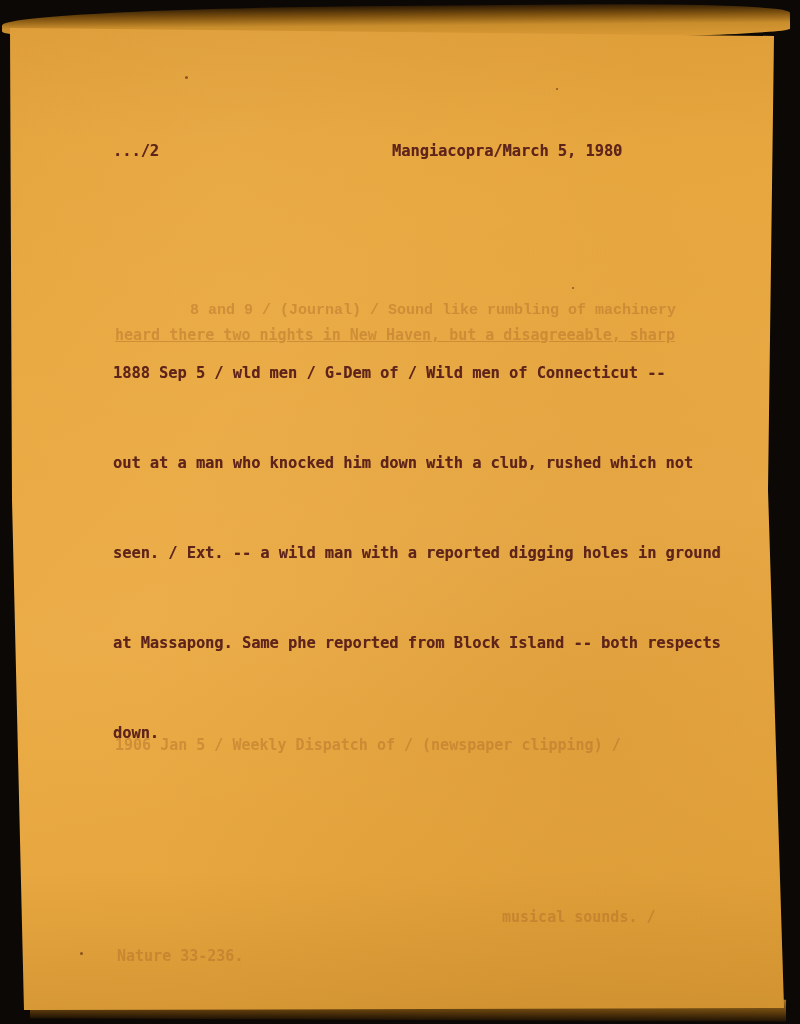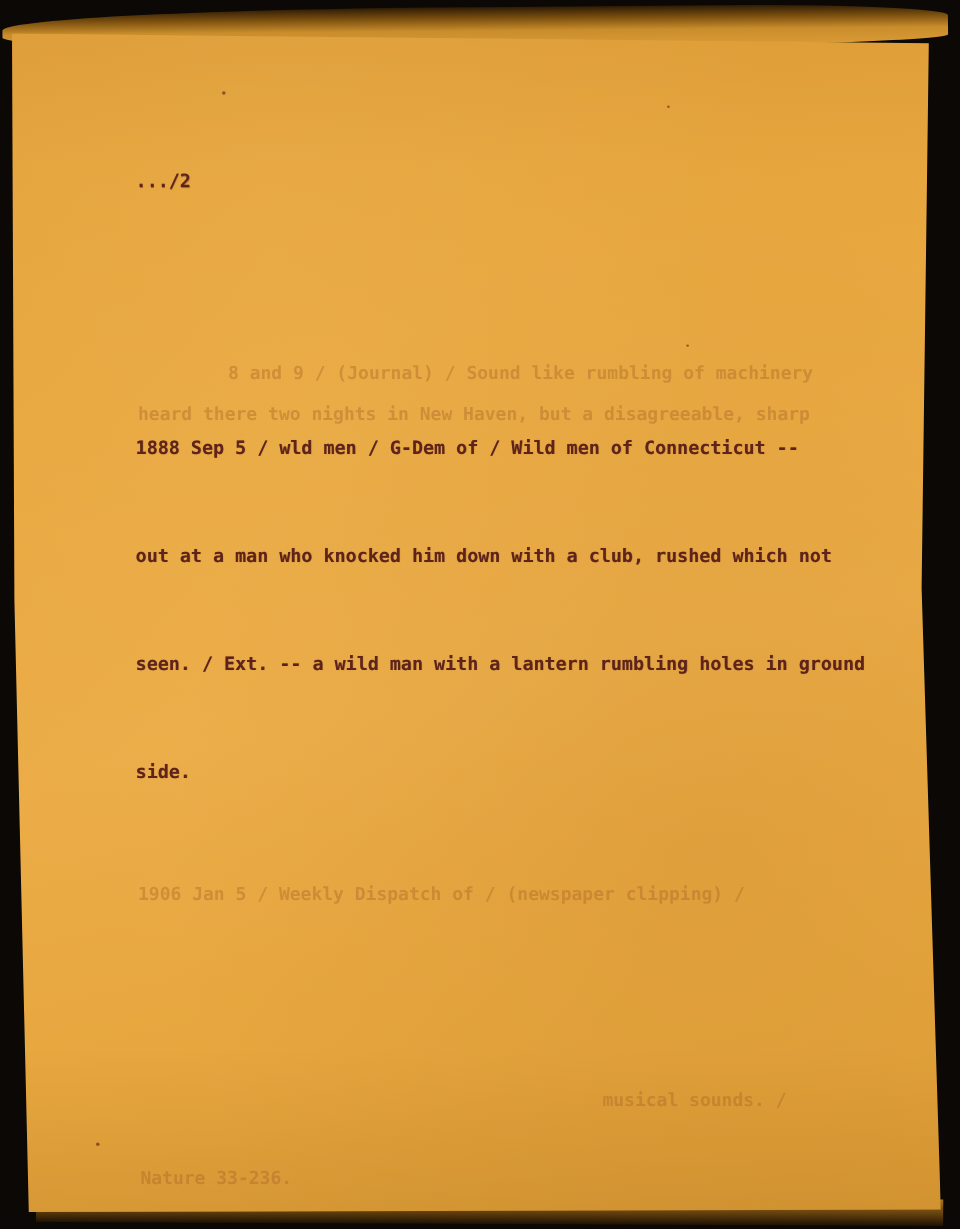--- a/index.html
+++ b/index.html
@@ -50,25 +50,25 @@
   .para:last-child{margin-bottom:0;}
   .line{height:30px;}
   
   .ghost{
     position:absolute;
     color:rgba(170,102,38,0.42);
     font:bold 15px/28px "DejaVu Sans Mono","Liberation Mono",monospace;
     filter:blur(0.5px);
     white-space:pre;
   }
-  .g0{left:190px;top:297px;}
-  .g1{left:115px;top:331px;}
+  .g0{left:190px;top:297px;font-family:Liberation Mono, monospace;}
+  .g1{left:115px;top:321px;text-decoration:underline;}
   .g2{left:115px;top:731px;}
   .g3{left:502px;top:903px;}
-  .g4{left:117px;top:968px;}
+  .g4{left:117px;top:942px;}
   
   .speck{position:absolute;width:3px;height:3px;border-radius:50%;background:rgba(95,40,22,0.65);}
   .s0{left:185px;top:76px;}
   .s1{left:556px;top:88px;width:2px;height:2px;}
   .s2{left:572px;top:287px;width:2px;height:2px;}
   .s3{left:80px;top:952px;}
 </style>
 </head>
 <body>
 
@@ -80,27 +80,29 @@
 <div class="ghost g0">8 and 9 / (Journal) / Sound like rumbling of machinery</div>
 <div class="ghost g1">heard there two nights in New Haven, but a disagreeable, sharp</div>
 <div class="ghost g2">1906 Jan 5 / Weekly Dispatch of / (newspaper clipping) /</div>
 <div class="ghost g3">musical sounds. /</div>
 <div class="ghost g4">Nature 33-236.</div>
 
 <div class="content">
 
   <div class="header-row">
     <span class="page-marker">.../2</span>
+    <span class="byline">Mangiacopra/March 5, 1980</span>
   </div>
 
   <div class="para">
     <div class="line">1888 Sep 5 / wld men / G-Dem of / Wild men of Connecticut --</div>
     <div class="line">out at a man who knocked him down with a club, rushed which not</div>
-    <div class="line">seen. / Ext. -- a wild man with a lantern rumbling holes in ground</div>
-    <div class="line">side.</div>
+    <div class="line">seen. / Ext. -- a wild man with a reported digging holes in ground</div>
+    <div class="line">at Massapong. Same phe reported from Block Island -- both respects</div>
+    <div class="line">down.</div>
   </div>
 
   
 
   
 
   
 
   
 

